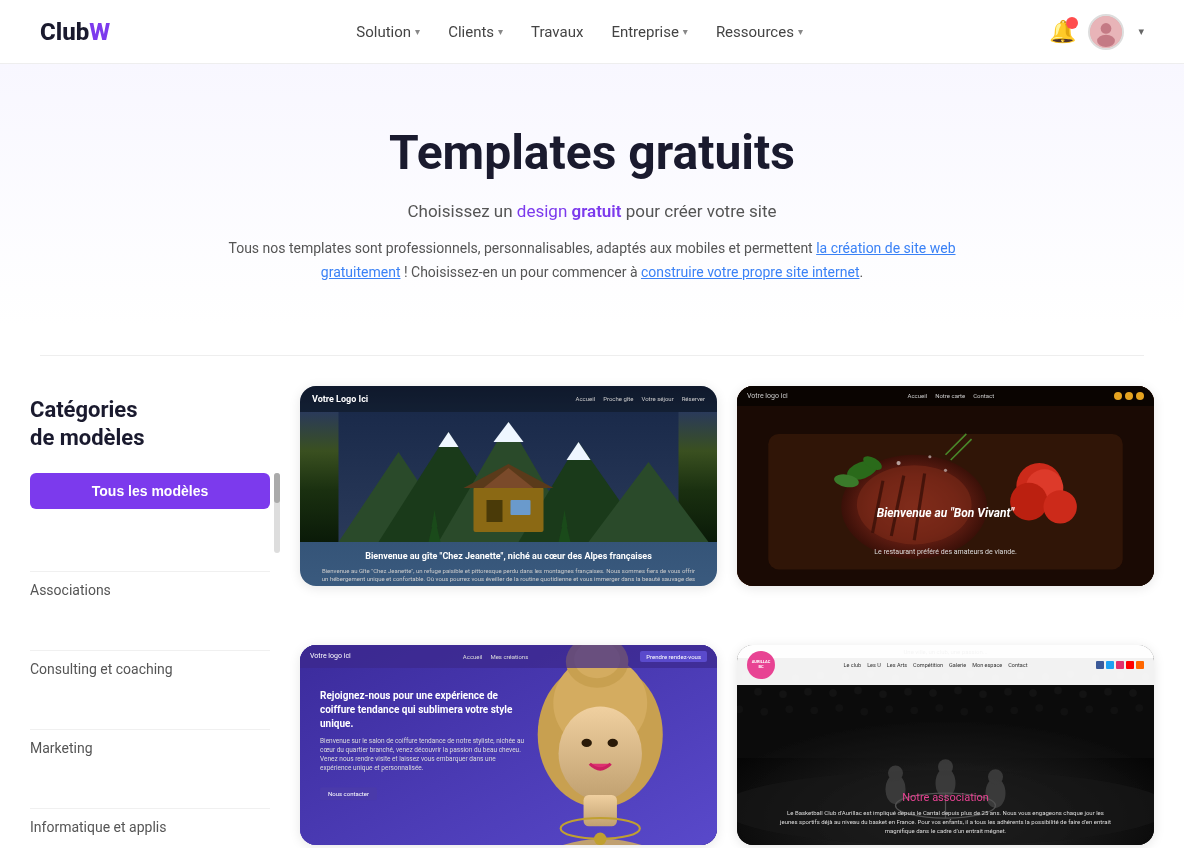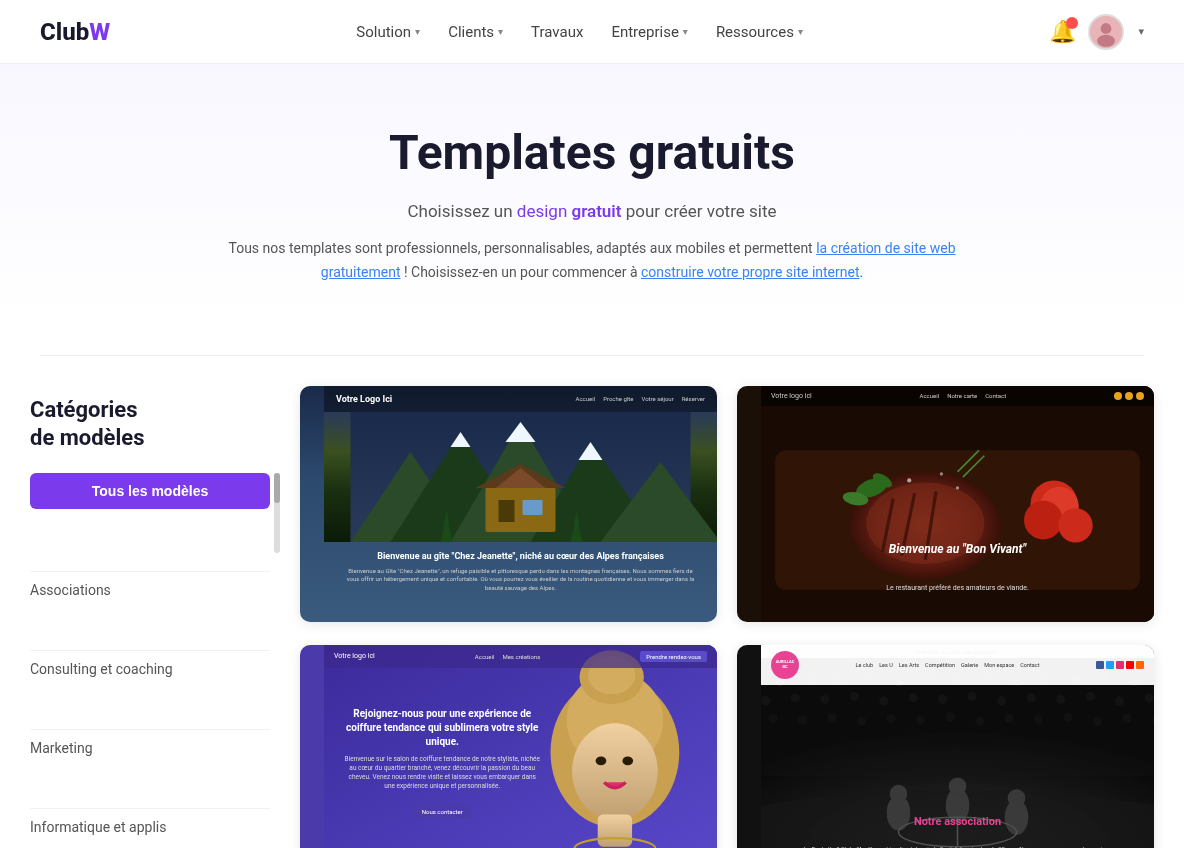--- a/index.html
+++ b/index.html
@@ -76,23 +76,23 @@
       border-top: 1px solid #f0f0f0;
       margin-top: 42px;
     }
 
     
     .templates-grid {
       flex: 1; display: grid; grid-template-columns: 1fr 1fr; gap: 20px;
       padding-bottom: 40px;
     }
     .template-card {
-      border-radius: 10px; overflow: hidden; box-shadow: 0 2px 12px rgba(0,0,0,0.10);
+      border-radius: 16px; overflow: hidden; box-shadow: 0 2px 12px rgba(0,0,0,0.10);
       cursor: pointer; transition: transform 0.2s, box-shadow 0.2s;
-      height: 236px; position: relative; padding-left: 24px;
+      height: 200px; position: relative;
     }
 
     
     .card-1 {
       background: linear-gradient(180deg, #1a2a4a 0%, #2c4a6e 40%, #3a5a7e 100%);
     }
     .card-1-inner { width: 100%; height: 100%; position: relative; overflow: hidden; }
     .card-1-mockup-nav {
       display: flex; justify-content: space-between; align-items: center;
       padding: 8px 12px; background: rgba(0,0,0,0.4); font-size: 7px; color: #ddd;
@@ -156,21 +156,21 @@
       font-size: 6px; background: #5a4acc; color: #fff; padding: 2px 6px;
       border-radius: 2px;
     }
     .card-3-bg {
       width: 100%; height: 100%;
       background: linear-gradient(135deg, #4a3aaa 0%, #6a5acc 40%, #3a2880 100%);
       position: relative; display: flex; align-items: center;
     }
     .card-3-content {
       position: absolute; left: 20px; top: 50%; transform: translateY(-50%);
-      color: #fff; max-width: 50%; text-align: center;
+      color: #fff; max-width: 50%;
     }
     .card-3-title { font-size: 10px; font-weight: 700; line-height: 1.4; margin-bottom: 6px; }
     .card-3-sub { font-size: 6.5px; color: #ddd; line-height: 1.4; margin-bottom: 8px; }
     .card-3-btn { font-size: 6px; background: #4a3aaa; color: #fff; padding: 3px 8px; border-radius: 2px; display: inline-block; }
 
     
     .card-4 {
       background: #111;
     }
     .card-4-inner { width: 100%; height: 100%; position: relative; overflow: hidden; }
@@ -190,21 +190,21 @@
       filter: grayscale(1) contrast(1.1);
     }
     .card-4-arena {
       position: absolute; inset: 0;
       background: linear-gradient(180deg, transparent 30%, rgba(0,0,0,0.7) 100%),
         repeating-linear-gradient(90deg, rgba(255,255,255,0.03) 0px, rgba(255,255,255,0.03) 1px, transparent 1px, transparent 40px);
     }
     .card-4-content {
       position: absolute; bottom: 10px; left: 0; right: 0; text-align: center; color: #fff;
     }
-    .card-4-title { font-size: 11px; font-weight: 700; color: #e84393; margin-bottom: 16px; }
+    .card-4-title { font-size: 11px; font-weight: 400; color: #e84393; margin-bottom: 4px; }
     .card-4-sub { font-size: 6px; color: #ddd; line-height: 1.5; max-width: 80%; margin: 0 auto; }
 
   </style>
 </head>
 <body>
 
 <nav>
   <div class="nav-logo">
     <span>Club</span>
       <span class="logo-w">W</span>

